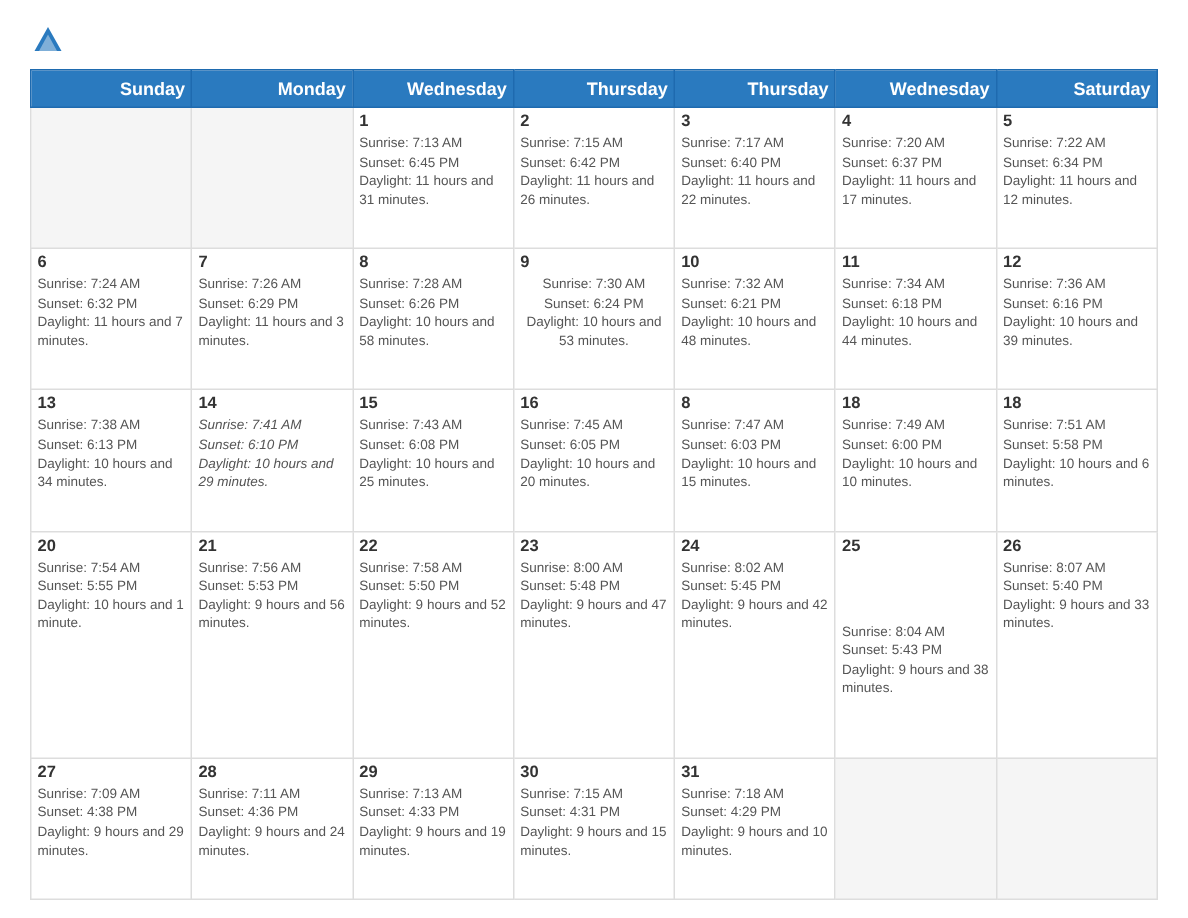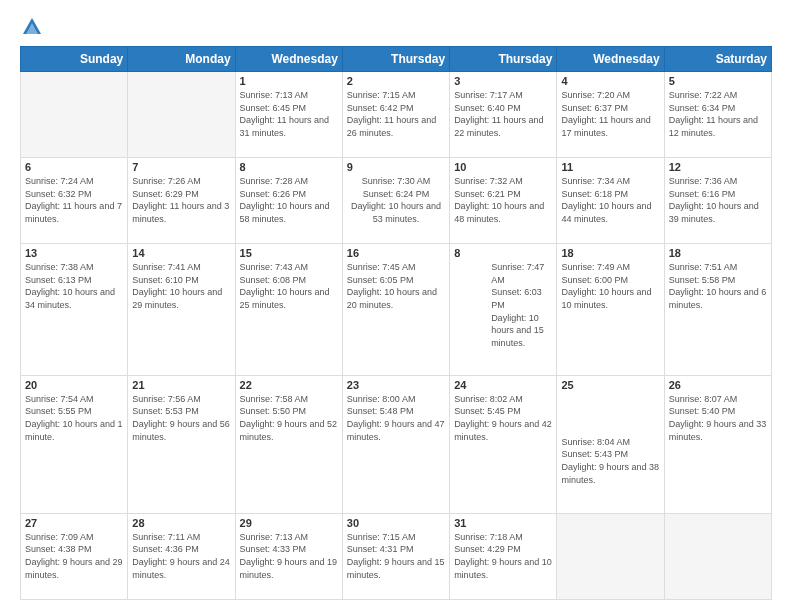--- a/index.html
+++ b/index.html
@@ -192,39 +192,39 @@
         </tr>
         <tr>
           <td>
             <span class="day-num">13</span>
             <div class="day-info" style="white-space: pre-line;">Sunrise: 7:38 AM
 Sunset: 6:13 PM
 Daylight: 10 hours and 34 minutes.</div>
           </td>
           <td>
             <span class="day-num">14</span>
-            <div class="day-info" style="white-space: pre-line;">Sunrise: 7:41 AM
+            <div class="day-info" style="white-space: pre-line; font-style: italic;">Sunrise: 7:41 AM
 Sunset: 6:10 PM
 Daylight: 10 hours and 29 minutes.</div>
           </td>
           <td>
             <span class="day-num">15</span>
             <div class="day-info" style="white-space: pre-line;">Sunrise: 7:43 AM
 Sunset: 6:08 PM
 Daylight: 10 hours and 25 minutes.</div>
           </td>
           <td>
             <span class="day-num">16</span>
             <div class="day-info" style="white-space: pre-line;">Sunrise: 7:45 AM
 Sunset: 6:05 PM
 Daylight: 10 hours and 20 minutes.</div>
           </td>
           <td>
             <span class="day-num">8</span>
-            <div class="day-info" style="white-space: pre-line; margin-left: 37px;">Sunrise: 7:47 AM
+            <div class="day-info" style="white-space: pre-line;">Sunrise: 7:47 AM
 Sunset: 6:03 PM
 Daylight: 10 hours and 15 minutes.</div>
           </td>
           <td>
             <span class="day-num">18</span>
             <div class="day-info" style="white-space: pre-line;">Sunrise: 7:49 AM
 Sunset: 6:00 PM
 Daylight: 10 hours and 10 minutes.</div>
           </td>
           <td>

